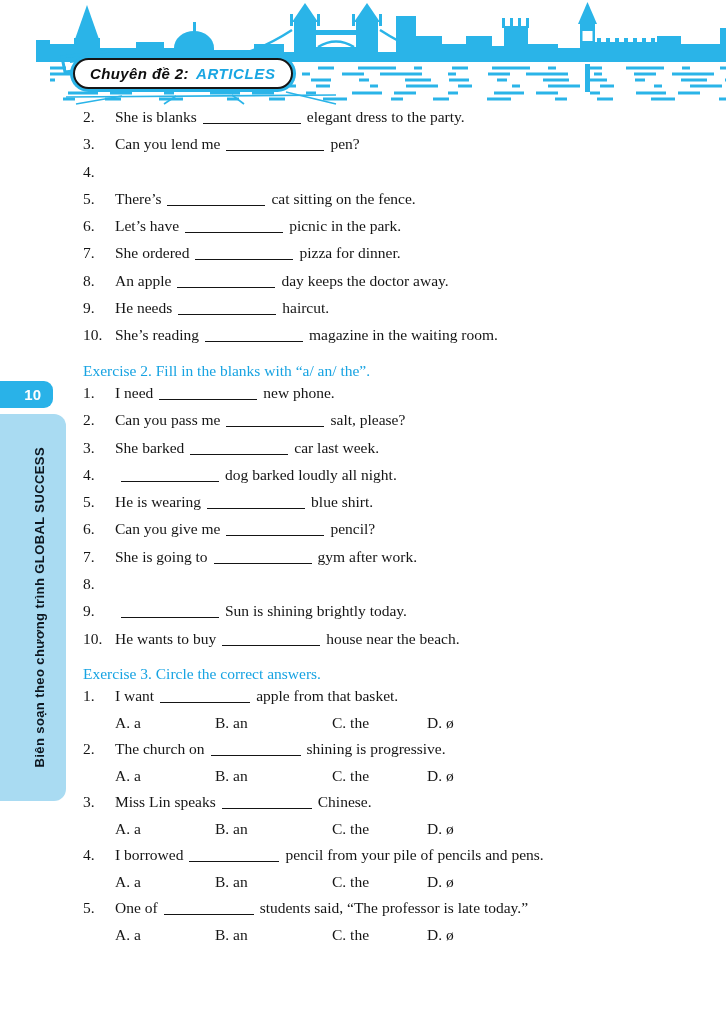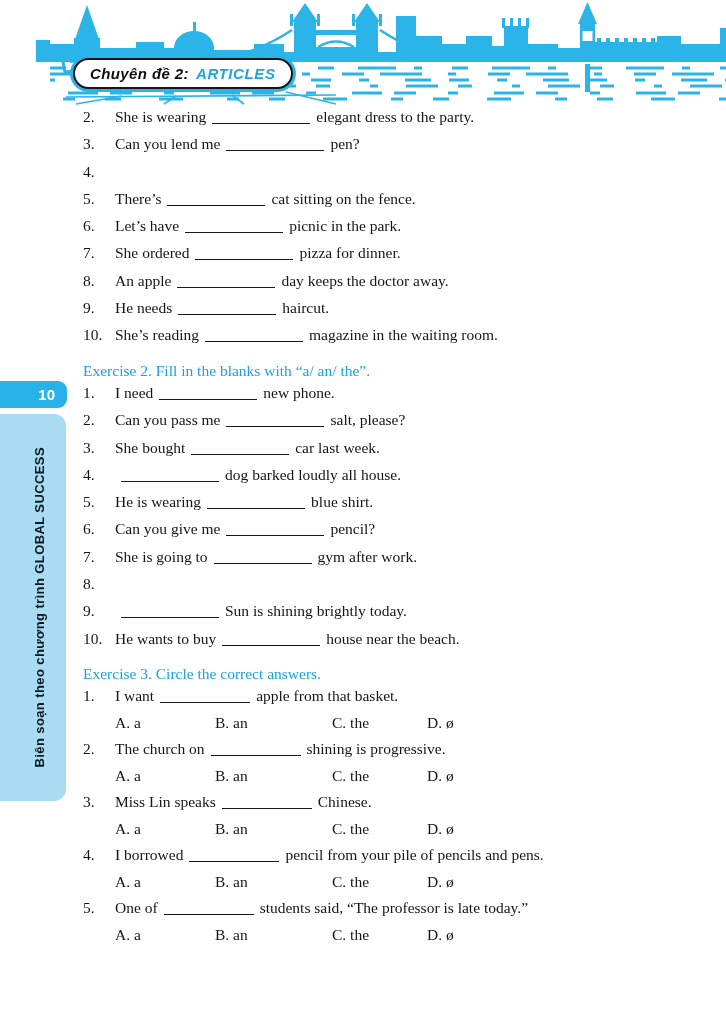--- a/index.html
+++ b/index.html
@@ -14,21 +14,21 @@
     position:absolute;left:73px;top:58px;height:27px;padding:0 15px;
     background:#ffffff;border:2.5px solid #161616;border-radius:17px;
     box-shadow:0 0 0 3px #2ab4e8;display:flex;align-items:center;gap:7px;
     font-family:"Liberation Sans", sans-serif;font-style:italic;font-weight:bold;
     font-size:15px;white-space:nowrap;z-index:3;
   }
   .badge .prefix{color:#0e0e0e;letter-spacing:.4px;}
   .badge .title{color:#1aa6e2;letter-spacing:.6px;}
   
   .pagenum-tab{
-    position:absolute;left:0;top:381px;width:67px;height:27px;background:#29b2e8;
+    position:absolute;left:0;top:381px;width:53px;height:27px;background:#29b2e8;
     border-radius:0 9px 9px 0;color:#ffffff;font-family:"Liberation Sans",sans-serif;
     font-weight:bold;font-size:15px;display:flex;align-items:center;
     justify-content:flex-end;padding-right:12px;box-sizing:border-box;
   }
   .side-panel{
     position:absolute;left:0;top:414px;width:66px;height:387px;background:#a9dbf2;
     border-radius:0 12px 12px 0;display:flex;align-items:center;justify-content:center;
     padding-left:12px;box-sizing:border-box;
   }
   .vtext{
@@ -157,21 +157,21 @@
     <span class="vtext">Biên soạn theo chương trình GLOBAL SUCCESS</span>
   </div>
 </aside>
 
 <main>
 
   <ol>
 
       <li class="row">
         <span class="num">2.</span>
-        <span class="txt"><span>She is wearing</span><span class="blank"></span><span>elegant dress to the party.</span></span>
+        <span class="txt"><span>She is blanks</span><span class="blank"></span><span>elegant dress to the party.</span></span>
       </li>
 
       <li class="row">
         <span class="num">3.</span>
         <span class="txt"><span>Can you lend me</span><span class="blank"></span><span>pen?</span></span>
       </li>
 
       <li class="row">
         <span class="num">4.</span>
       </li>
@@ -216,26 +216,26 @@
         <span class="txt"><span>I need</span><span class="blank"></span><span>new phone.</span></span>
       </li>
 
       <li class="row">
         <span class="num">2.</span>
         <span class="txt"><span>Can you pass me</span><span class="blank"></span><span>salt, please?</span></span>
       </li>
 
       <li class="row">
         <span class="num">3.</span>
-        <span class="txt"><span>She bought</span><span class="blank"></span><span>car last week.</span></span>
+        <span class="txt"><span>She barked</span><span class="blank"></span><span>car last week.</span></span>
       </li>
 
       <li class="row">
         <span class="num">4.</span>
-        <span class="txt"><span></span><span class="blank"></span><span>dog barked loudly all house.</span></span>
+        <span class="txt"><span></span><span class="blank"></span><span>dog barked loudly all night.</span></span>
       </li>
 
       <li class="row">
         <span class="num">5.</span>
         <span class="txt"><span>He is wearing</span><span class="blank"></span><span>blue shirt.</span></span>
       </li>
 
       <li class="row">
         <span class="num">6.</span>
         <span class="txt"><span>Can you give me</span><span class="blank"></span><span>pencil?</span></span>

